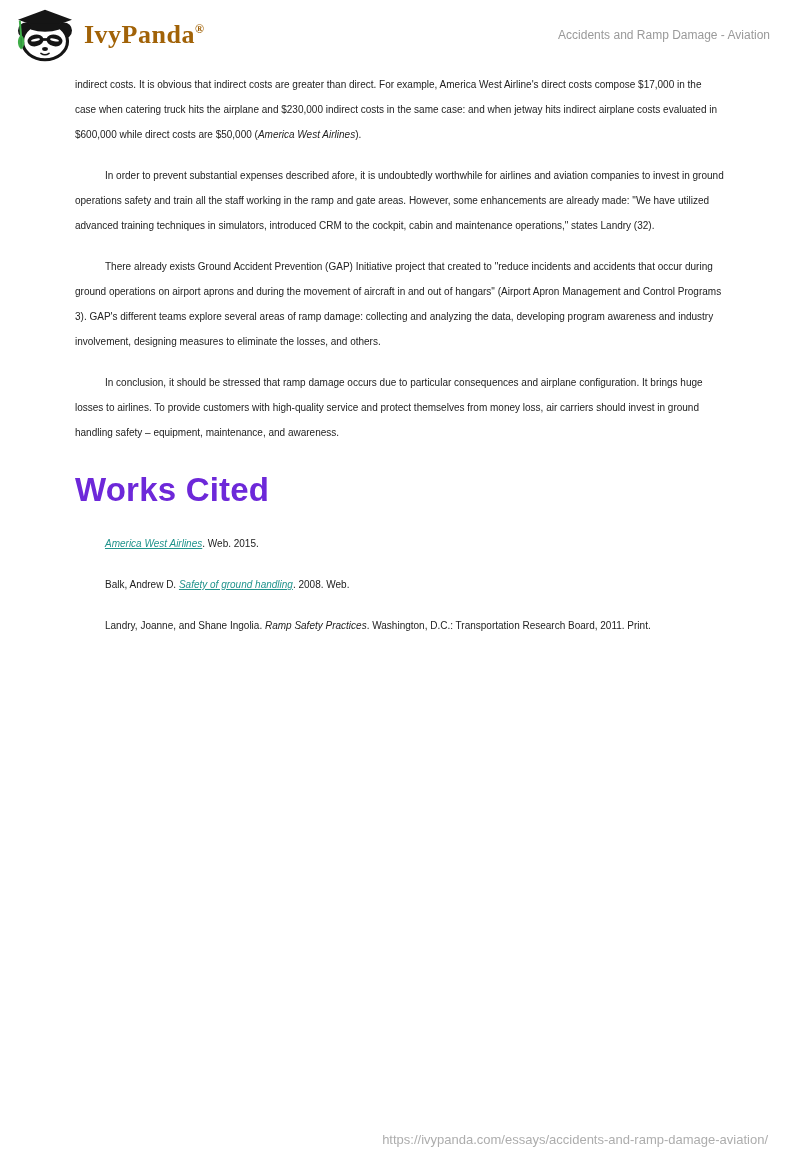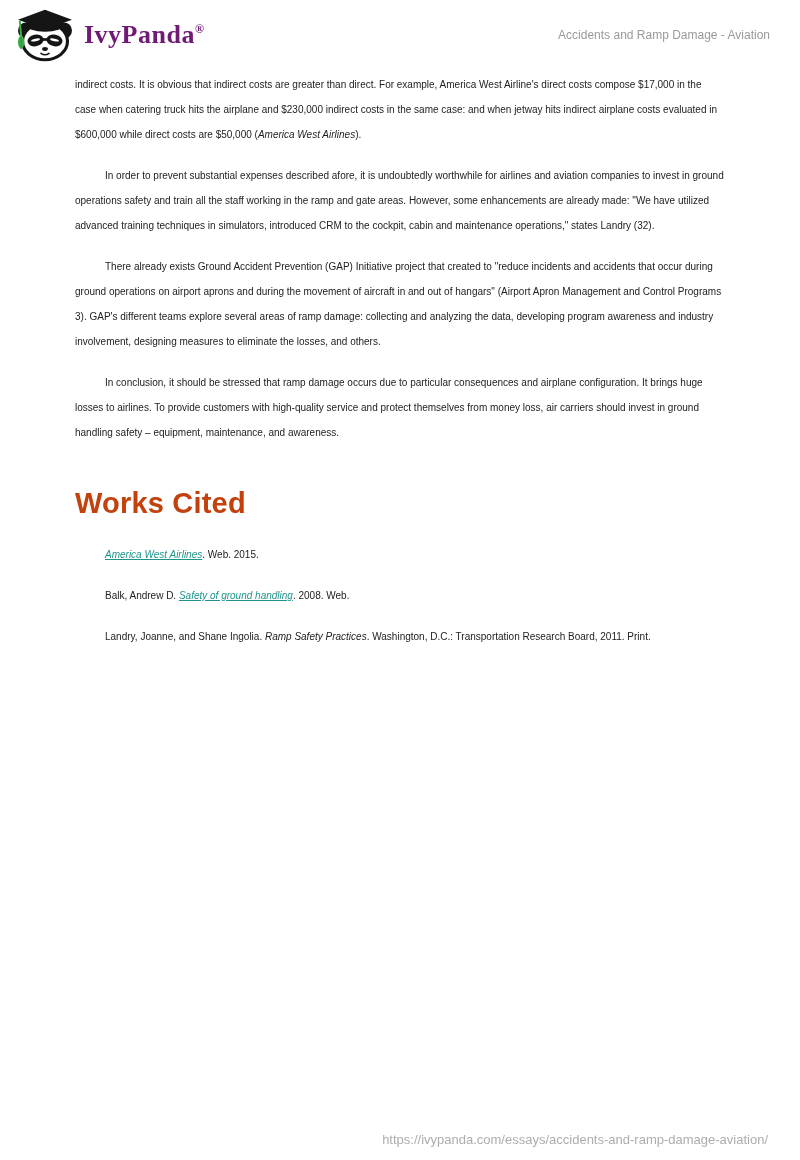--- a/index.html
+++ b/index.html
@@ -25,43 +25,43 @@
     align-items:center;
     padding:8px 30px 0 14px;
     height:62px;
   }
   .brand{display:flex;align-items:center;gap:8px;}
   .logo{width:62px;height:54px;display:inline-block;}
   .brand-name{
     font-family:"Liberation Serif", serif;
     font-weight:bold;
     font-size:26px;
-    color:#701a75;
+    color:#a16207;
     letter-spacing:0.5px;
   }
   .brand-name sup{font-size:12px;vertical-align:super;}
   .doc-title{
     color:var(--title-gray);
     font-size:12px;
   }
   main{
     padding:10px 75px 0 75px;
   }
   p.para{
     font-size:10px;
     line-height:25px;
     margin:0 0 16px 0;
     color:var(--text-color);
   }
   p.indent{text-indent:30px;}
   h2.works-cited{
-    font-size:29px;
+    font-size:33px;
     font-weight:bold;
-    color:#c2410c;
-    margin:42px 0 22px 0;
+    color:#6d28d9;
+    margin:26px 0 22px 0;
     letter-spacing:0.2px;
   }
   .italic{font-style:italic;}
   a.cite-link{
     color:var(--link-color);
     font-style:italic;
     text-decoration:underline;
     cursor:pointer;
   }
   .page-footer{

